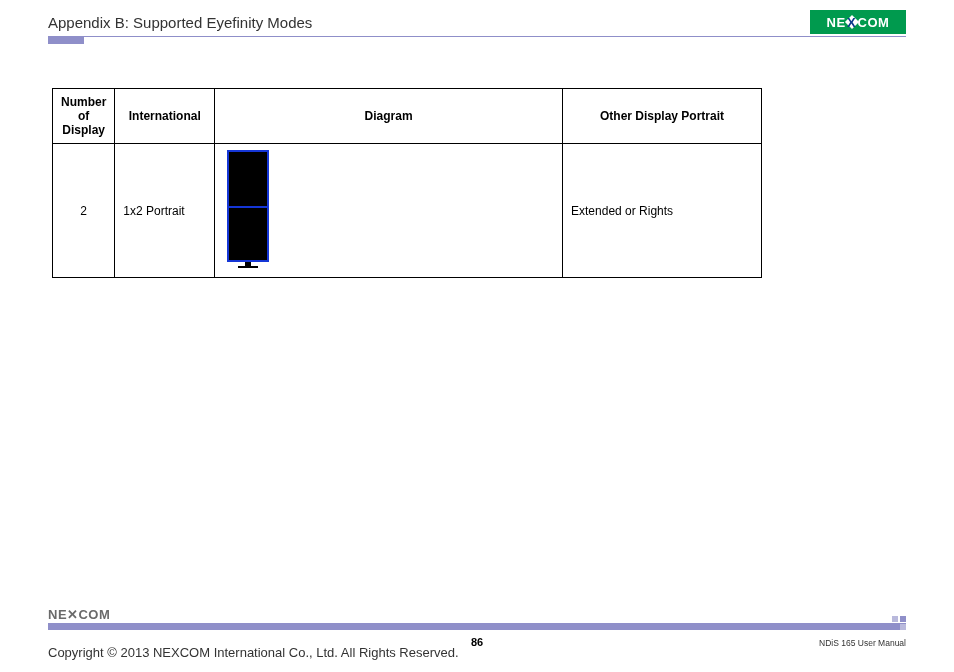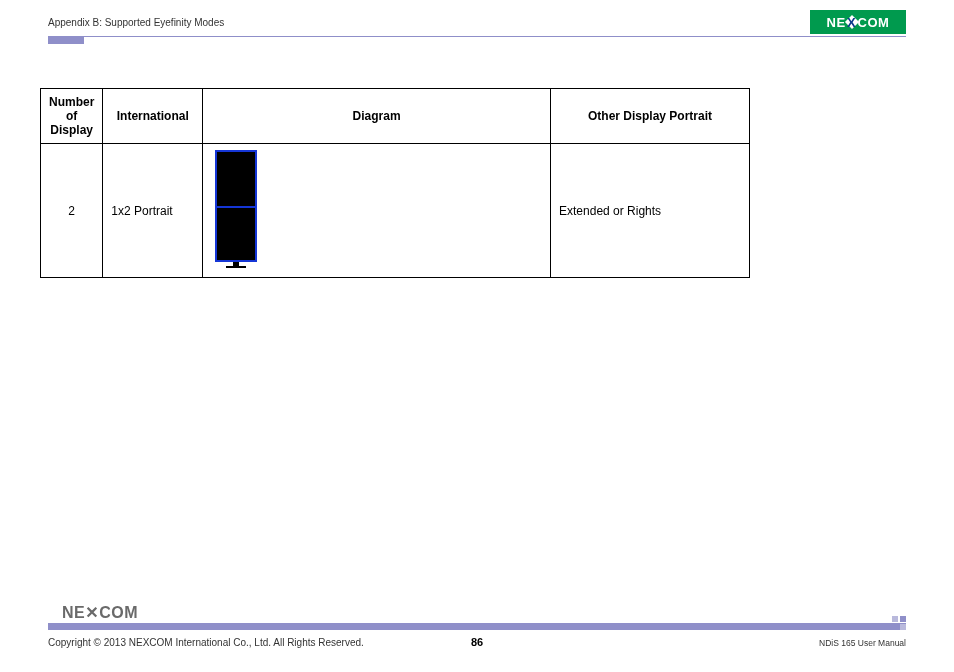--- a/index.html
+++ b/index.html
@@ -1,32 +1,32 @@
 <!DOCTYPE html>
 <html><head>
 <meta charset="utf-8">
 <style>
   * { box-sizing: border-box; margin: 0; padding: 0; }
   html, body { width: 954px; height: 672px; background: #fff; font-family: "Segoe UI", Arial, sans-serif; color: #000; }
   .page { position: relative; width: 954px; height: 672px; }
 
   
   .header-row { position: absolute; top: 10px; left: 48px; right: 48px; display: flex; justify-content: space-between; align-items: center; }
-  .appendix-label { font-size: 10px; color: #333; }
+  .appendix-label { font-size: 15px; color: #333; }
   .logo-box { width: 96px; height: 24px; background: #009a4e; display: flex; align-items: center; justify-content: center; position: relative; }
   .logo-box::before, .logo-box::after { content:""; position:absolute; top:0; bottom:0; width:5px; background:#fff; opacity:0; }
   .logo-text { color:#fff; font-weight:700; font-size:13px; letter-spacing:0.5px; font-family: Arial, sans-serif; display:flex; align-items:center; }
   .logo-x { position:relative; display:inline-block; width:12px; text-align:center; }
   .logo-x::before { content:""; position:absolute; left:50%; top:50%; width:10px; height:10px; transform:translate(-50%,-50%) rotate(45deg); background:#fff; }
   .logo-x-inner { position:relative; color:#0a3a8a; font-weight:900; }
   .hr-top { position:absolute; top:36px; left:48px; right:48px; height:1px; background:#8f8fc9; }
   .hr-top-tab { position:absolute; top:36px; left:48px; width:36px; height:8px; background:#8f8fc9; }
 
   
-  .table-wrap { position:absolute; top:88px; left:40px; width:710px; }
+  .table-wrap { position:absolute; top:88px; left:52px; width:710px; }
   table.modes { border-collapse: collapse; width:100%; }
   table.modes th, table.modes td { border:1px solid #000; padding:6px 8px; font-size:12px; vertical-align:middle; }
   table.modes th { font-weight:700; text-align:center; }
   .col-num { width:60px; text-align:center; }
   .col-conf { width:100px; }
   .col-diag { width:350px; text-align:center;margin-top:11px; }
   .col-other { width:200px; }
   td.col-num { text-align:center; }
   td.col-diag { text-align:left; padding-top:10px; padding-bottom:6px; }
   td.col-other { }
@@ -35,30 +35,30 @@
   
   .diagram { display:inline-block; margin-left:4px; }
   .monitor { width:42px; border:2px solid #1536d6; position:relative; }
   .screen { width:100%; height:54px; background:#000; }
   .screen + .screen { border-top:2px solid #1536d6; }
   .stand-neck { width:6px; height:4px; background:#000; margin:0 auto; }
   .stand-base { width:20px; height:2px; background:#000; margin:0 auto; }
 
   
   .hr-bot { position:absolute; bottom:42px; left:48px; right:48px; height:7px; background:#8f8fc9; }
-  .footer-left-logo { position:absolute; bottom:50px; left:62px; font-size:16px; font-weight:700; color:#6a6a6a; letter-spacing:0.5px; }
+  .footer-left-logo { position:absolute; bottom:50px; left:48px; font-size:13px; font-weight:700; color:#6a6a6a; letter-spacing:0.5px; }
   .footer-left-logo .sx { color:#6a6a6a; }
   .footer-squares { position:absolute; bottom:42px; right:48px; width:14px; height:14px; }
   .footer-squares .sq { position:absolute; background:#8f8fc9; }
   .footer-squares .a { top:0; left:0; width:6px; height:6px; background:#b9b9dc; }
   .footer-squares .b { top:0; right:0; width:6px; height:6px; }
   .footer-squares .c { bottom:0; left:0; width:6px; height:6px; }
   .footer-squares .d { bottom:0; right:0; width:6px; height:6px; background:#b9b9dc; }
 
-  .copyright { position:absolute; bottom:24px; left:48px; font-size:10px; color:#333;margin-top:6px; }
+  .copyright { position:absolute; bottom:12px; left:48px; font-size:13px; color:#333;margin-top:6px; }
   .page-number { position:absolute; bottom:24px; left:0; right:0; text-align:center; font-size:11px; font-weight:700; }
   .doc-title { position:absolute; bottom:24px; right:48px; font-size:8.5px; color:#333; }
 </style>
 </head>
 <body>
 
 <div class="page">
 
   <div class="header-row">
     <div class="appendix-label">Appendix B: Supported Eyefinity Modes</div>

